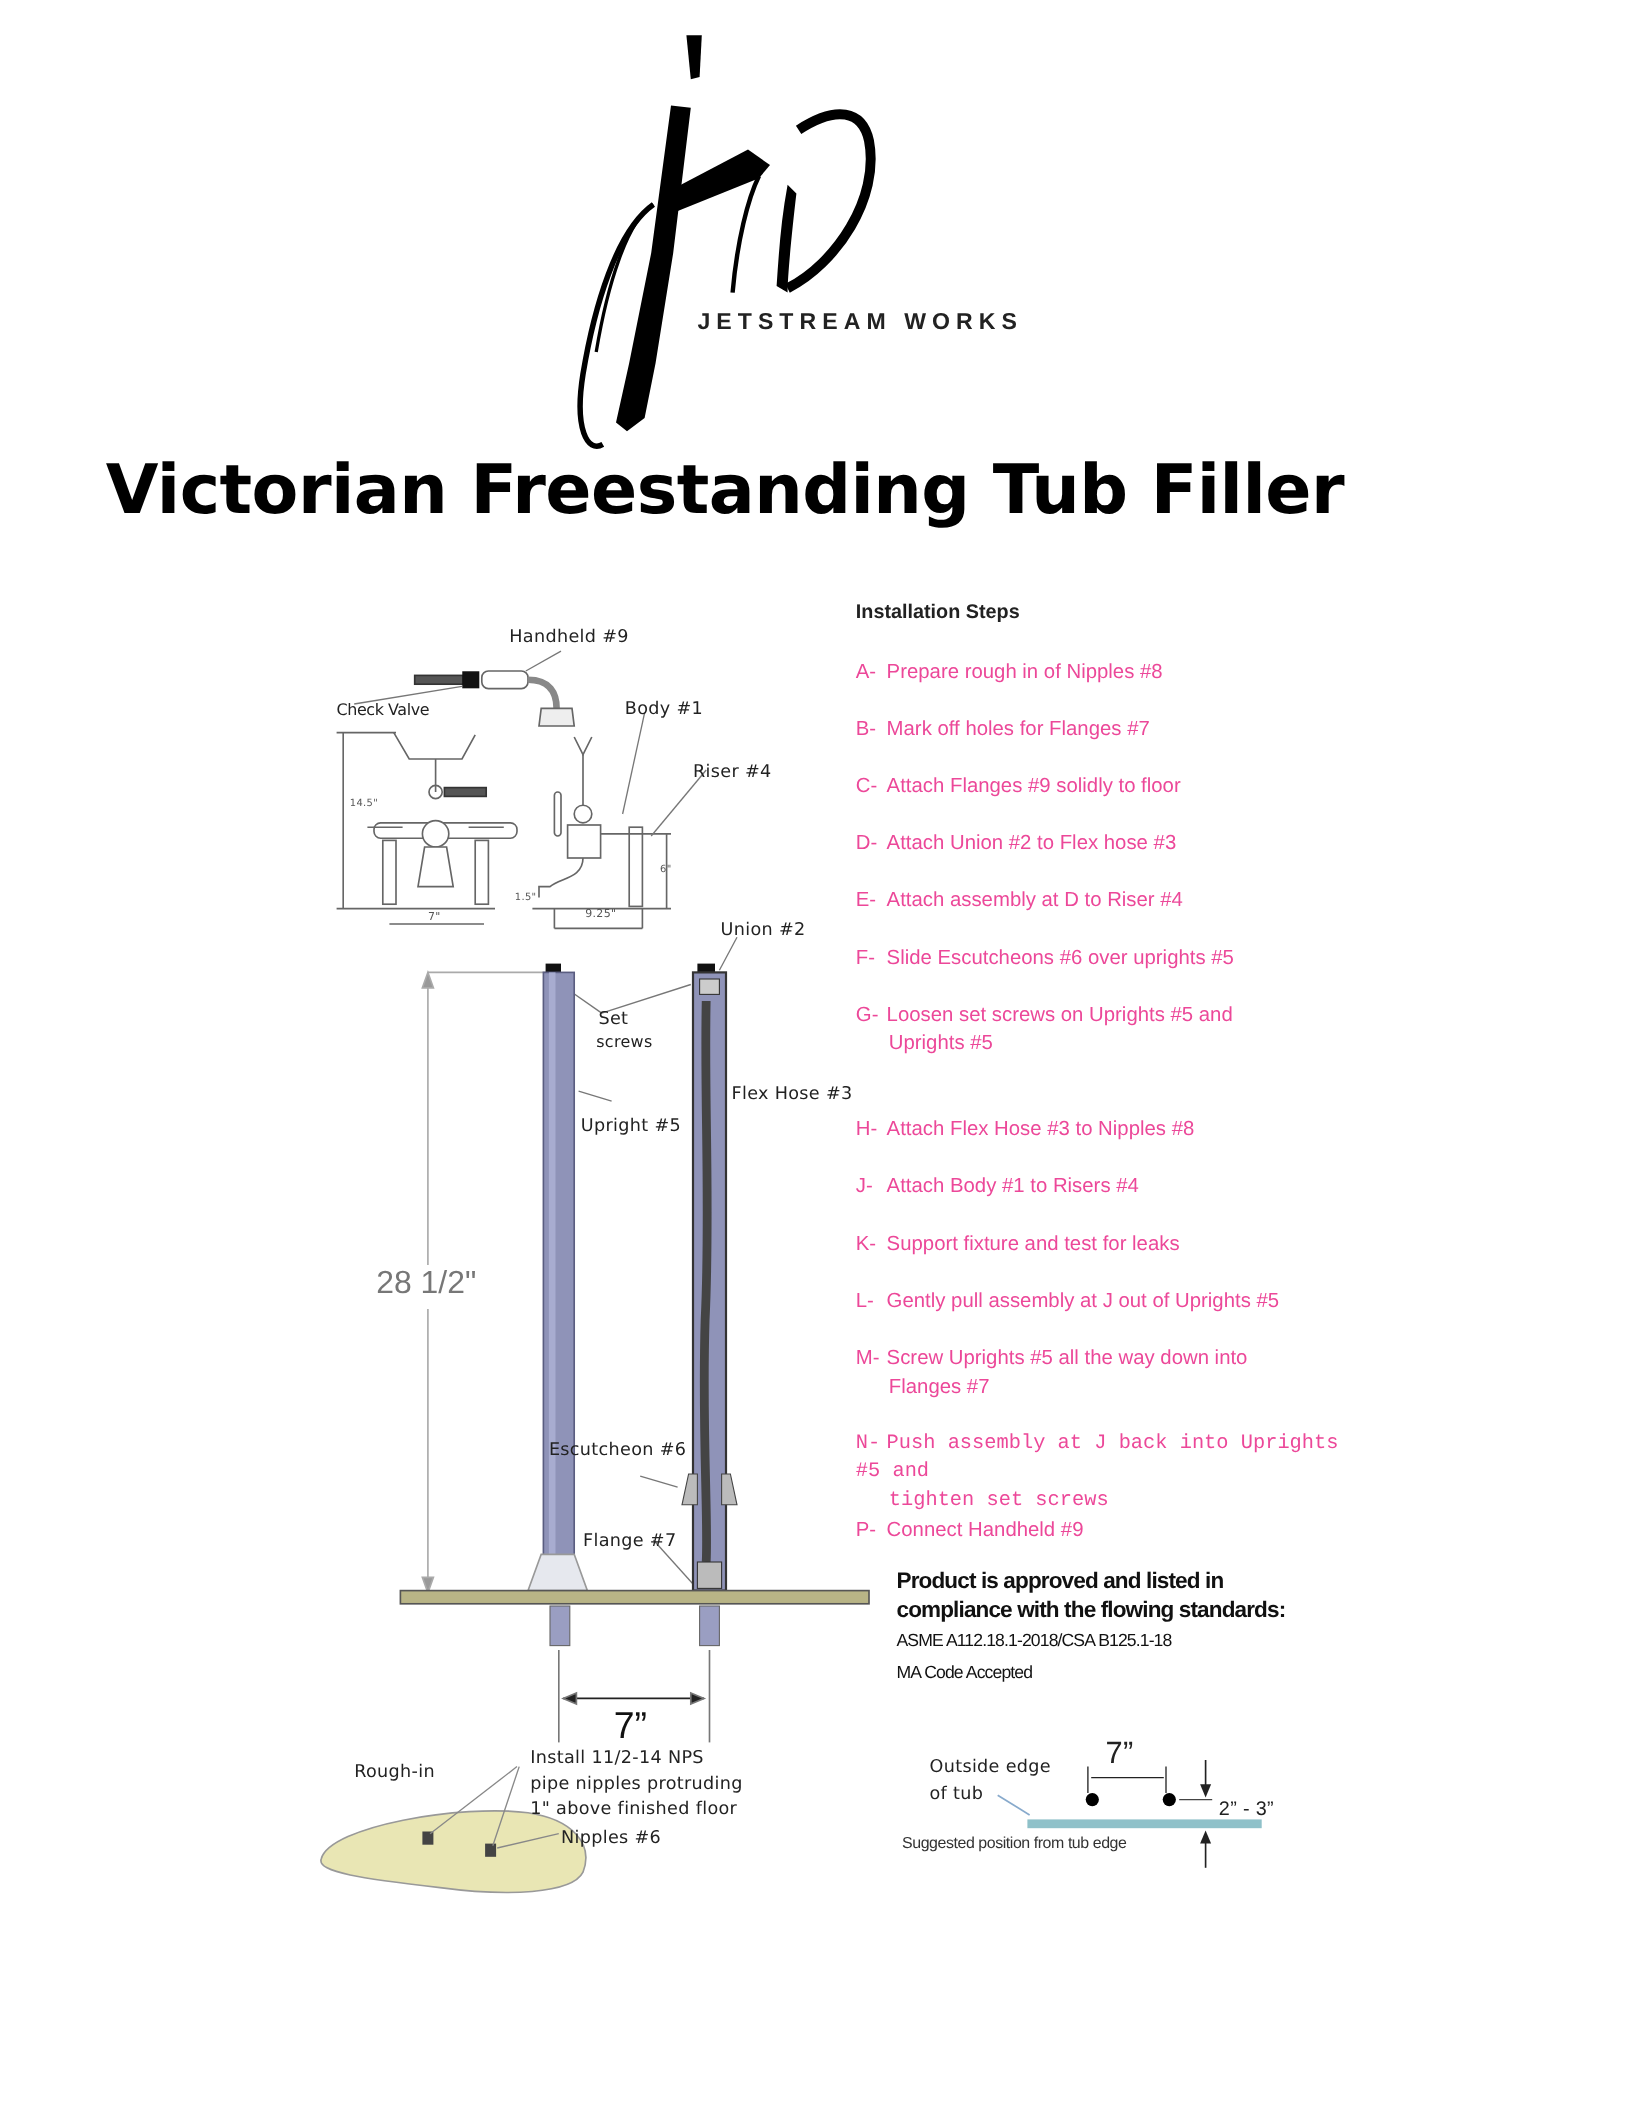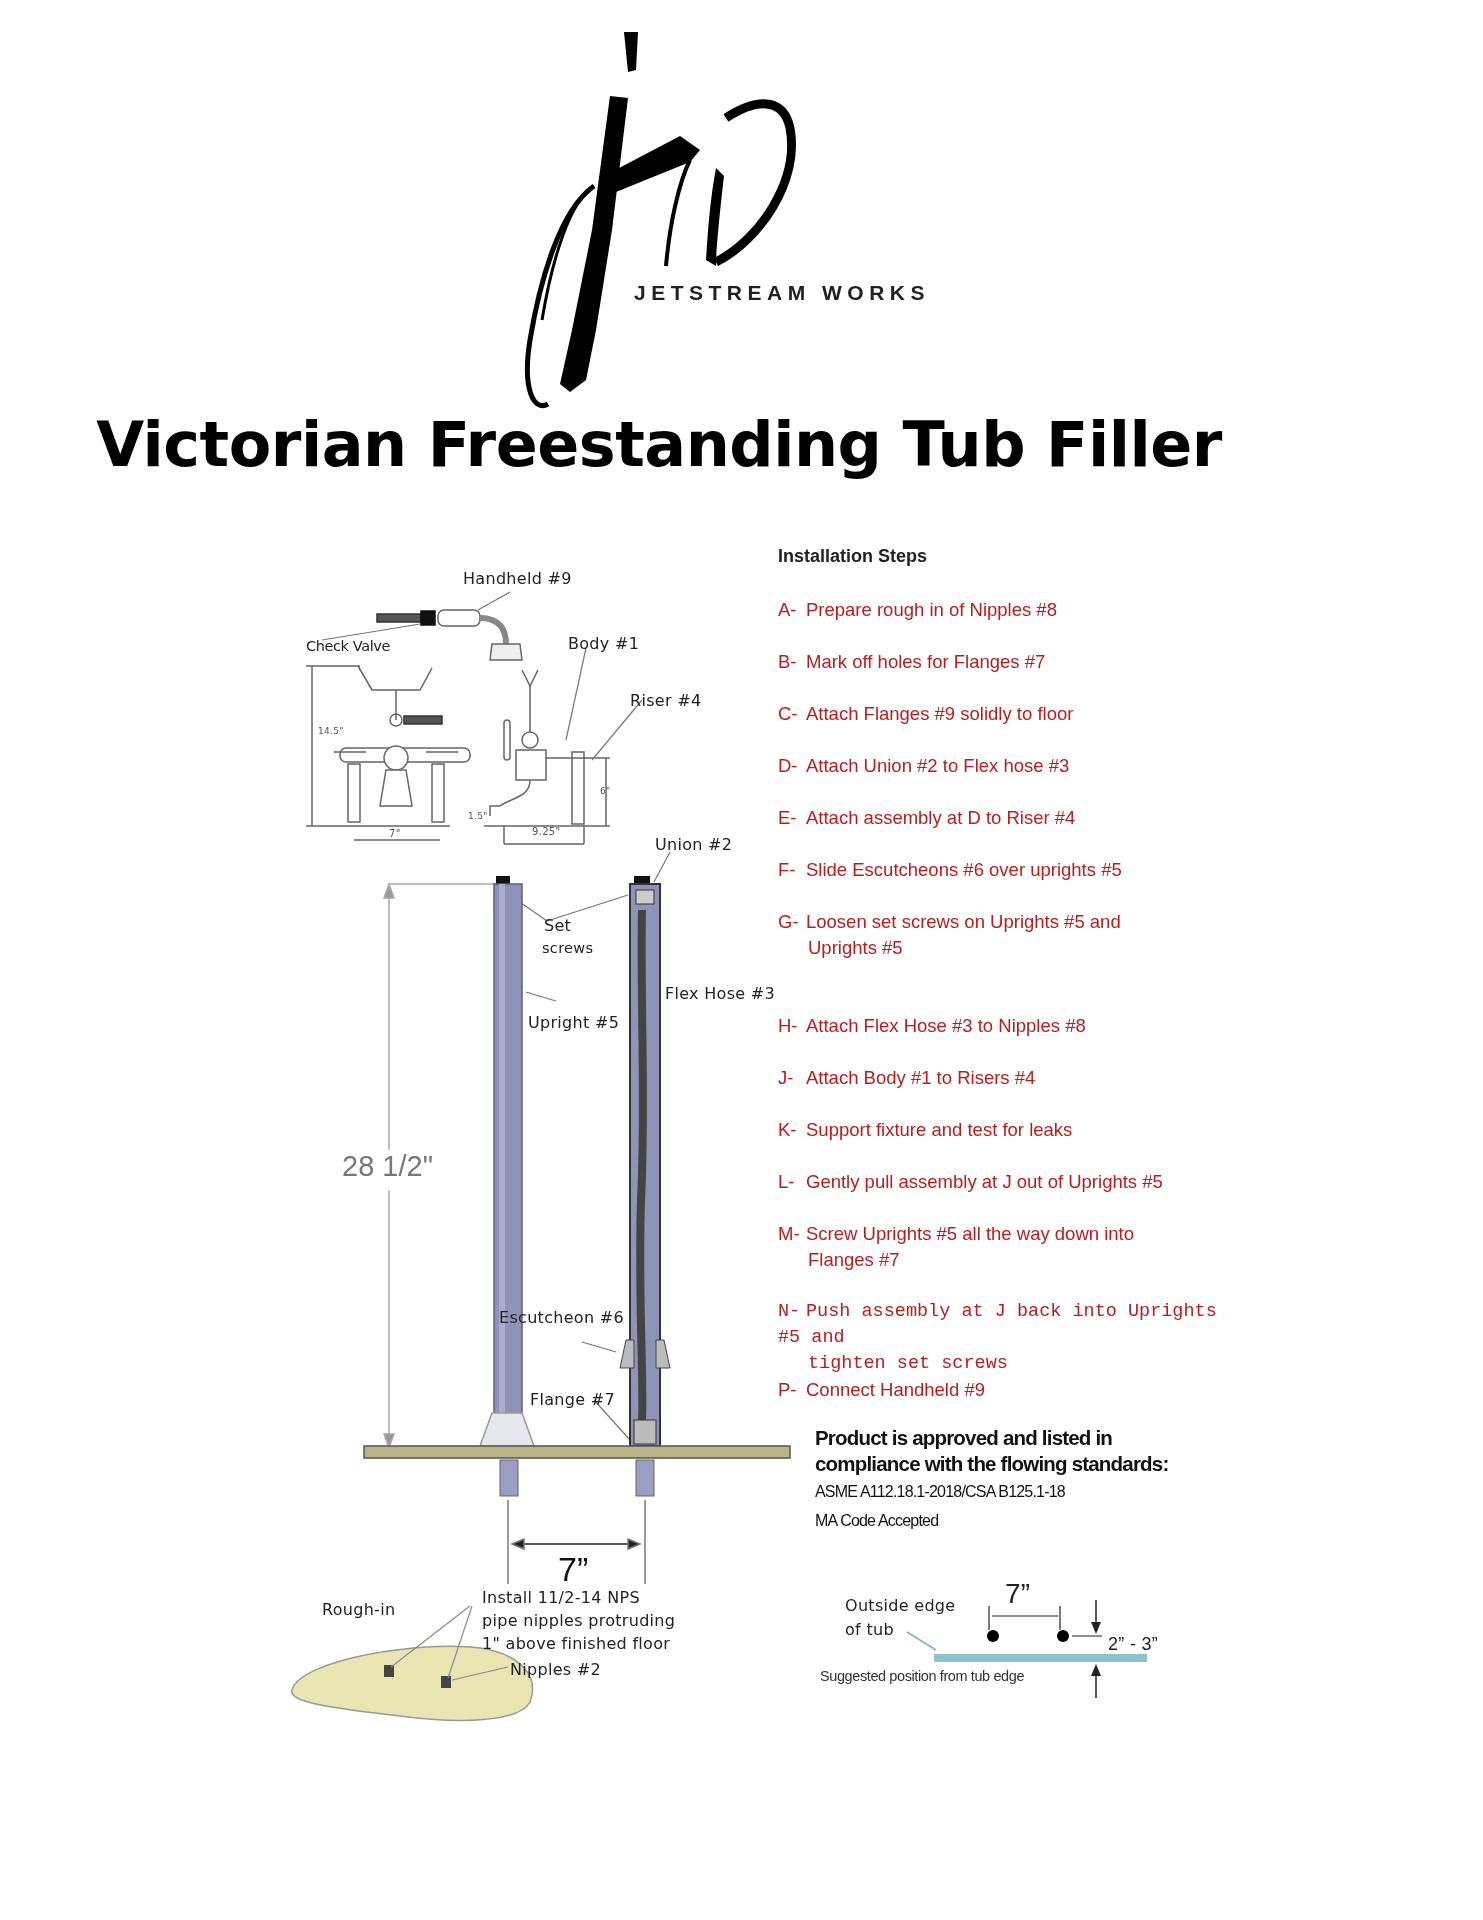--- a/index.html
+++ b/index.html
@@ -1,20 +1,20 @@
 <!DOCTYPE html>
 <html><head>
 <meta charset="utf-8">
 <style>
   html, body { margin:0; padding:0; background:#ffffff; }
   body { width:1483px; height:1920px; position:relative; overflow:hidden; font-family:"DejaVu Sans", sans-serif; color:#111; }
   .logo-wordmark { position:absolute; left:634px; top:281px; font-family:"Liberation Sans", sans-serif; font-size:21px; letter-spacing:5.5px; color:#222; font-weight:bold; white-space:nowrap; }
   .title { position:absolute; left:0; width:1318px; top:408px; text-align:center; font-family:"DejaVu Sans", sans-serif; font-weight:bold; font-size:62px; letter-spacing:-0.5px; color:#000; white-space:nowrap; }
   .steps-heading { position:absolute; left:778px; top:546px; font-family:"Liberation Sans", sans-serif; font-weight:bold; font-size:18px; color:#222; }
-  .step { position:absolute; left:778px; font-family:"Liberation Sans", sans-serif; font-size:18.5px; color:#b91c1c; line-height:26px; width:460px; }
+  .step { position:absolute; left:778px; font-family:"Liberation Sans", sans-serif; font-size:18.5px; color:#ec4899; line-height:26px; width:460px; }
   .step .letter { display:inline-block; width:28px; }
   .step .cont { display:block; padding-left:30px; }
   .compliance { position:absolute; left:815px; top:1425px; font-family:"Liberation Sans", sans-serif; color:#111; letter-spacing:-0.8px; }
   .compliance .bold { font-weight:bold; font-size:20.5px; line-height:26px; display:block; }
   .compliance .reg { font-size:16px; line-height:29px; display:block; }
   .lbl { position:absolute; font-family:"DejaVu Sans", sans-serif; font-size:16px; color:#222; white-space:nowrap; letter-spacing:0.3px; }
   .lbl-sm { font-size:14.5px; }
   .dim-big { position:absolute; font-family:"Liberation Sans", sans-serif; color:#777; font-size:29px; white-space:nowrap; }
   .dim-7 { position:absolute; font-family:"Liberation Sans", sans-serif; color:#111; font-size:34px; white-space:nowrap; }
   svg.diagram { position:absolute; left:0; top:0; }
@@ -173,21 +173,21 @@
 <div class="lbl" style="left:665px; top:984px;text-align:center;">Flex Hose #3</div>
 <div class="lbl" style="left:528px; top:1013px;">Upright #5</div>
 <div class="lbl" style="left:499px; top:1308px;">Escutcheon #6</div>
 <div class="lbl" style="left:530px; top:1390px;">Flange #7</div>
 <div class="dim-big" style="left:342px; top:1150px;">28 1/2"</div>
 <div class="dim-7" style="left:558px; top:1550px;">7”</div>
 <div class="lbl" style="left:322px; top:1600px;">Rough-in</div>
 <div class="lbl" style="left:482px; top:1588px;">Install 11/2-14 NPS</div>
 <div class="lbl" style="left:482px; top:1611px;">pipe nipples protruding</div>
 <div class="lbl" style="left:482px; top:1634px;">1" above finished floor</div>
-<div class="lbl" style="left:510px; top:1660px;">Nipples #2</div>
+<div class="lbl" style="left:510px; top:1660px;">Nipples #6</div>
 
 <div class="lbl" style="left:318px; top:726px; font-size:9px; color:#555;">14.5"</div>
 <div class="lbl" style="left:389px; top:828px; font-size:10px; color:#555;">7"</div>
 <div class="lbl" style="left:600px; top:786px; font-size:9px; color:#555;">6"</div>
 <div class="lbl" style="left:468px; top:811px; font-size:9px; color:#555;">1.5"</div>
 <div class="lbl" style="left:532px; top:826px; font-size:10px; color:#555;">9.25"</div>
 
 <div class="steps-heading">Installation Steps</div>
 
 <div class="step" style="top:597px;"><span class="letter">A-</span><span>Prepare rough in of Nipples #8</span></div>

